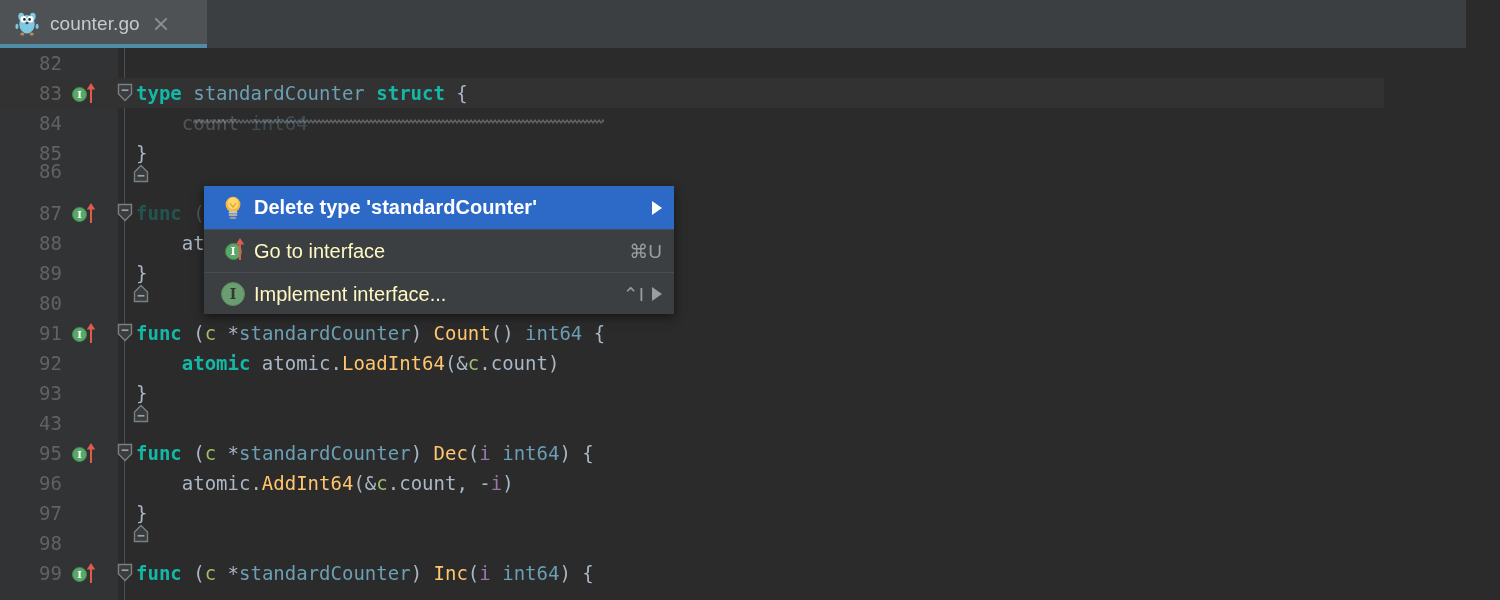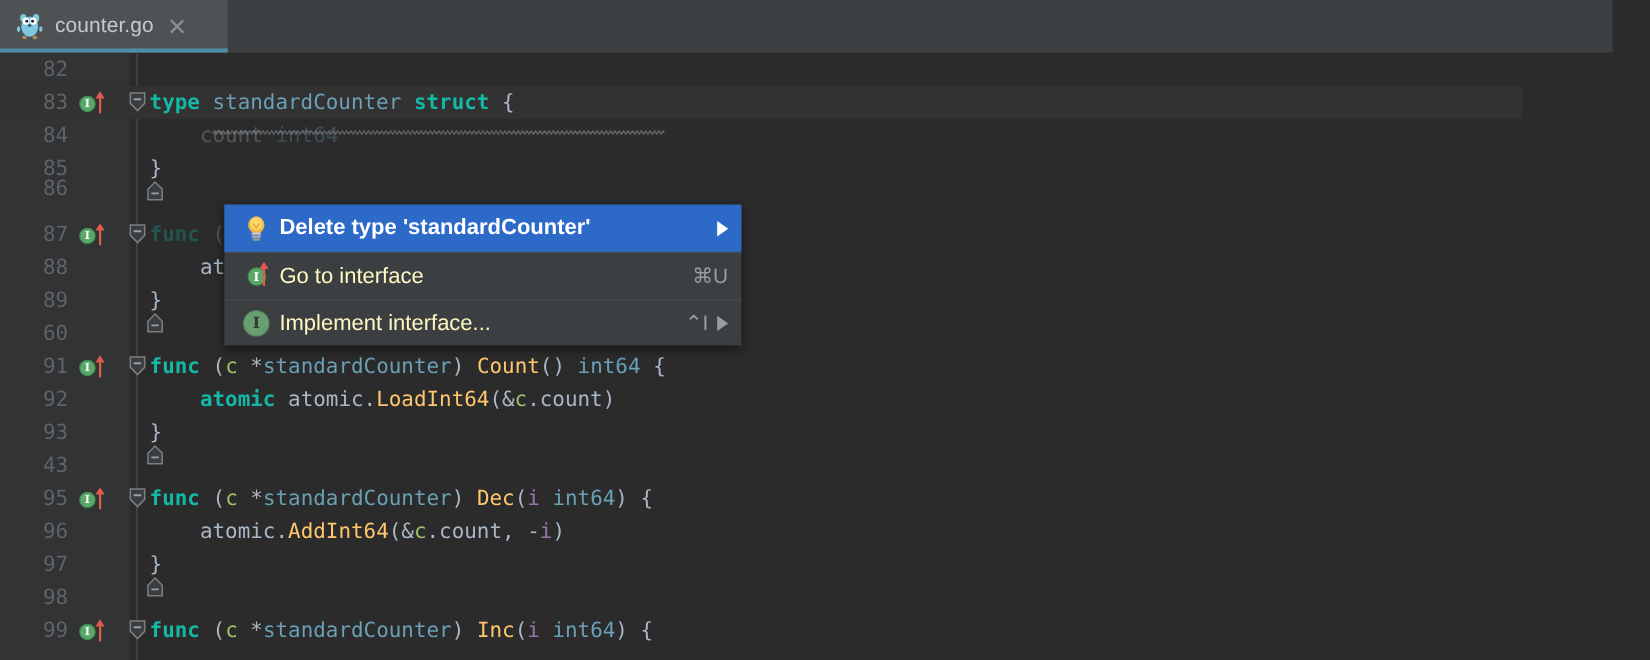--- a/index.html
+++ b/index.html
@@ -366,21 +366,21 @@
         <div class="lineno">89</div>
         <div class="fold">
           <svg width="16" height="20" viewBox="0 0 16 20" transform="rotate(180 8 10)">
             <path d="M1.5 1.5 H14.5 V11 L8 17.5 L1.5 11 Z" fill="#3a3d3f" stroke="#7b7f82" stroke-width="1.4"></path>
             <line x1="4.6" y1="7.2" x2="11.4" y2="7.2" stroke="#9aa0a3" stroke-width="1.7"></line>
           </svg>
         </div>
         <div class="code"><span class="pun">}</span></div>
       </div>
       <div class="row" style="top: 240px;">
-        <div class="lineno">60</div>
+        <div class="lineno">80</div>
       </div>
       <div class="row" style="top: 270px;">
         <div class="lineno">91</div>
         <div class="marker">
           <span class="disc">I</span>
           <svg class="arrow" viewBox="0 0 10 22">
             <line x1="5" y1="21" x2="5" y2="6" stroke="#e05a4e" stroke-width="2"></line>
             <path d="M5 1 L9.2 7.5 L0.8 7.5 Z" fill="#e05a4e"></path>
           </svg>
         </div>

